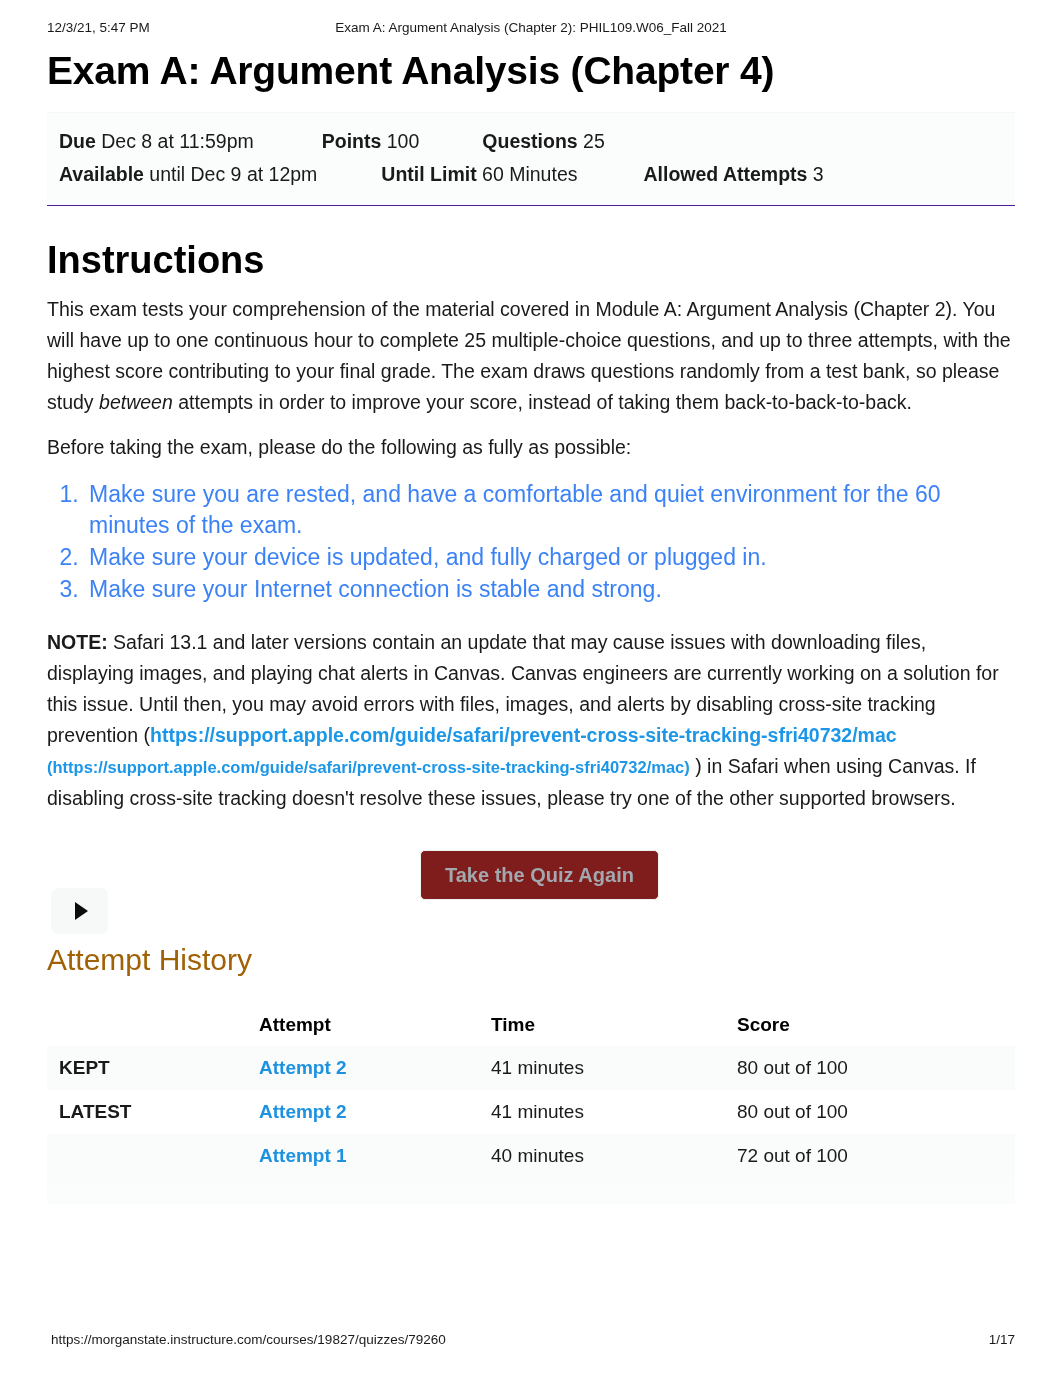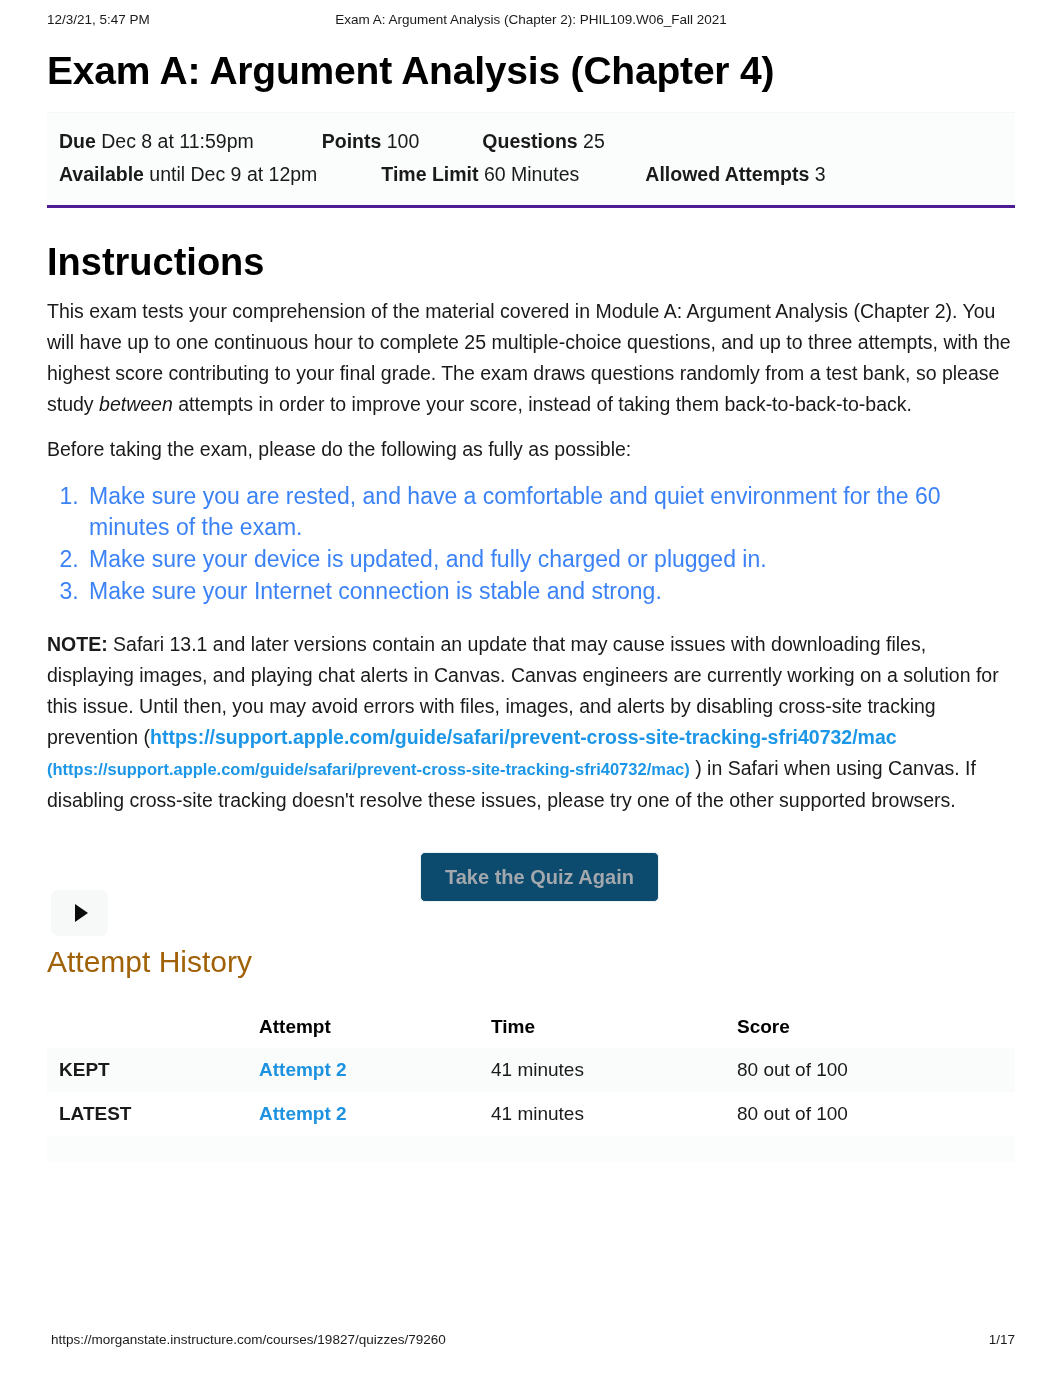--- a/index.html
+++ b/index.html
@@ -14,21 +14,21 @@
     height: 1377px;
     position: relative;
     font-family: "Liberation Sans", sans-serif;
     color: #2d3b45;
     -webkit-font-smoothing: antialiased;
   }
 
   
   .print-header {
     position: absolute;
-    top: 12px;
+    top: 20px;
     left: 0;
     width: 1062px;
     height: 20px;
     font-size: 13.5px;
     color: #1a1a1a;
   }
   .print-header .ph-date {
     position: absolute;
     left: 47px;
     top: 0;
@@ -58,21 +58,21 @@
     margin: 0;
     letter-spacing: -0.2px;
     color: #000000;
   }
 
   
   .quiz-details {
     margin-top: 18px;
     background: #fbfcfc;
     border-top: 1px solid #f4f6f7;
-    border-bottom: 3px solid #4c1d95;
+    border-bottom: 1px solid #4c1d95;
     padding: 12px 12px 14px 12px;
     font-size: 19.5px;
     line-height: 33px;
     color: #1a1a1a;
   }
   .detail-row { display: block; white-space: nowrap; }
   .detail-item { display: inline-block; }
   .detail-item .lbl { font-weight: bold; }
   .detail-item .val { font-weight: normal; }
 
@@ -127,21 +127,21 @@
   .quiz-actions {
     position: relative;
     height: 104px;
     margin-top: 24px;
   }
   .btn-take-again {
     position: absolute;
     left: 373px;
     top: 12px;
     padding: 12px 24px;
-    background: #0c4a6e;
+    background: #7f1d1d;
     border: 1px solid #eef1f2;
     border-radius: 5px;
     color: #a2a8ad;
     font-size: 20px;
     font-weight: bold;
     line-height: 24px;
     font-family: "Liberation Sans", sans-serif;
     cursor: default;
   }
   .play-wrap {
@@ -245,21 +245,21 @@
 
 <div class="page">
 
   <h1 class="quiz-title">Exam A: Argument Analysis (Chapter 4)</h1>
 
   <div class="quiz-details">
     <div class="detail-row row1">
       <span class="detail-item d-due"><span class="lbl">Due</span> <span class="val">Dec 8 at 11:59pm</span></span><span class="detail-item d-points"><span class="lbl">Points</span> <span class="val">100</span></span><span class="detail-item d-questions"><span class="lbl">Questions</span> <span class="val">25</span></span>
     </div>
     <div class="detail-row row2">
-      <span class="detail-item d-available"><span class="lbl">Available</span> <span class="val">until Dec 9 at 12pm</span></span><span class="detail-item d-timelimit"><span class="lbl">Time Limit</span> <span class="val">60 Minutes</span></span><span class="detail-item d-attempts"><span class="lbl">Allowed Attempts</span> <span class="val">3</span></span>
+      <span class="detail-item d-available"><span class="lbl">Available</span> <span class="val">until Dec 9 at 12pm</span></span><span class="detail-item d-timelimit"><span class="lbl">Until Limit</span> <span class="val">60 Minutes</span></span><span class="detail-item d-attempts"><span class="lbl">Allowed Attempts</span> <span class="val">3</span></span>
     </div>
   </div>
 
   <h2 class="section-title">Instructions</h2>
 
   <p class="body-text"><span>This exam tests your comprehension of the material covered in Module A: Argument Analysis (Chapter 2). You will have up to one continuous hour to complete 25 multiple-choice questions, and up to three attempts, with the highest score contributing to your final grade. The exam draws questions randomly from a test bank, so please study </span><em>between</em><span> attempts in order to improve your score, instead of taking them back-to-back-to-back.</span></p>
 
   <p class="body-text">Before taking the exam, please do the following as fully as possible:</p>
 
   <ol class="steps">
@@ -294,20 +294,26 @@
         <td class="col-attempt"><a class="attempt-link" href="#">Attempt 2</a></td>
         <td class="col-time">41 minutes</td>
         <td class="col-score">80 out of 100</td>
       </tr>
       <tr>
         <td class="col-flag">LATEST</td>
         <td class="col-attempt"><a class="attempt-link" href="#">Attempt 2</a></td>
         <td class="col-time">41 minutes</td>
         <td class="col-score">80 out of 100</td>
       </tr>
+      <tr class="striped">
+        <td class="col-flag"></td>
+        <td class="col-attempt"><a class="attempt-link" href="#">Attempt 1</a></td>
+        <td class="col-time">40 minutes</td>
+        <td class="col-score">72 out of 100</td>
+      </tr>
     </tbody>
   </table>
   <div class="history-tail"></div>
 
 </div>
 
 <div class="print-footer">
   <span class="pf-url">https://morganstate.instructure.com/courses/19827/quizzes/79260</span>
   <span class="pf-page">1/17</span>
 </div>

